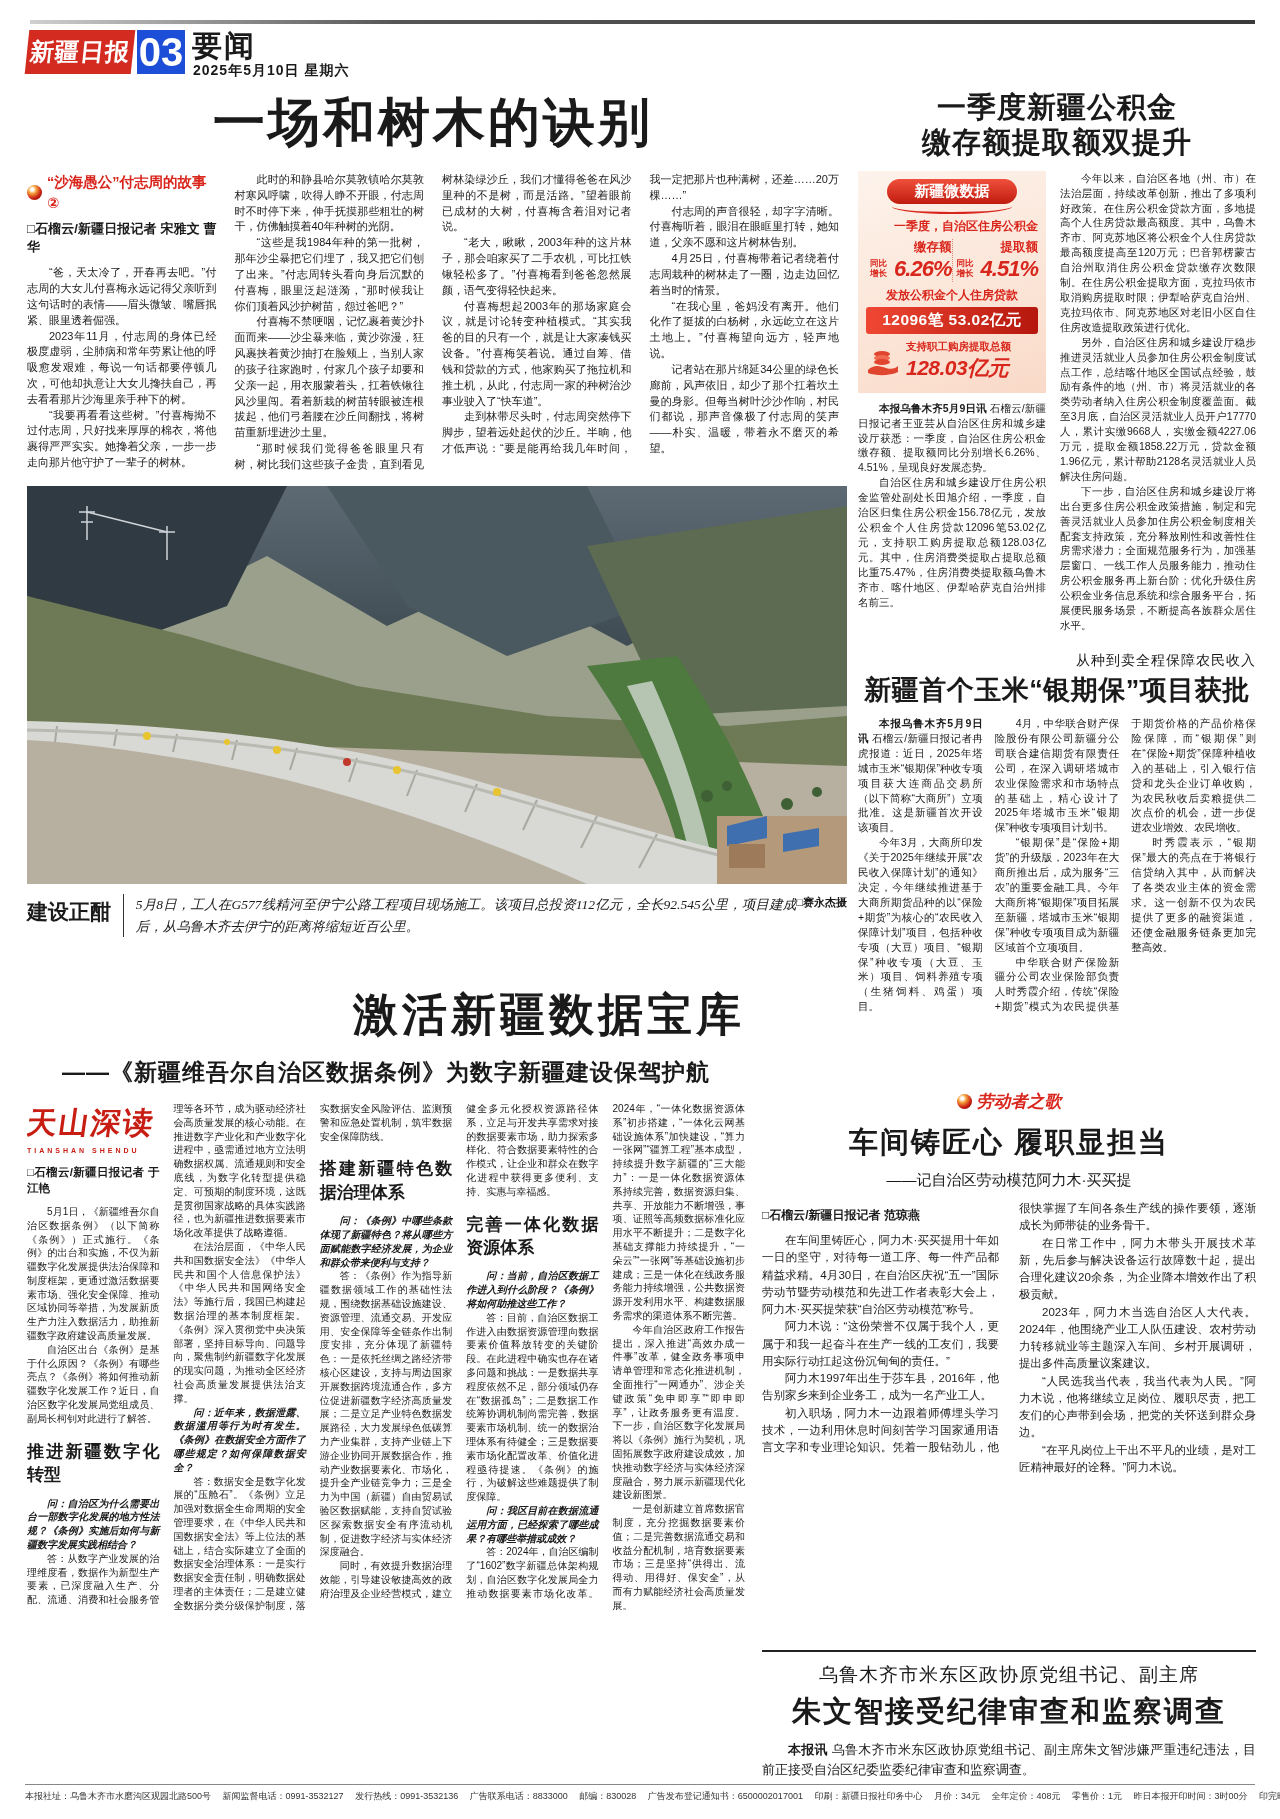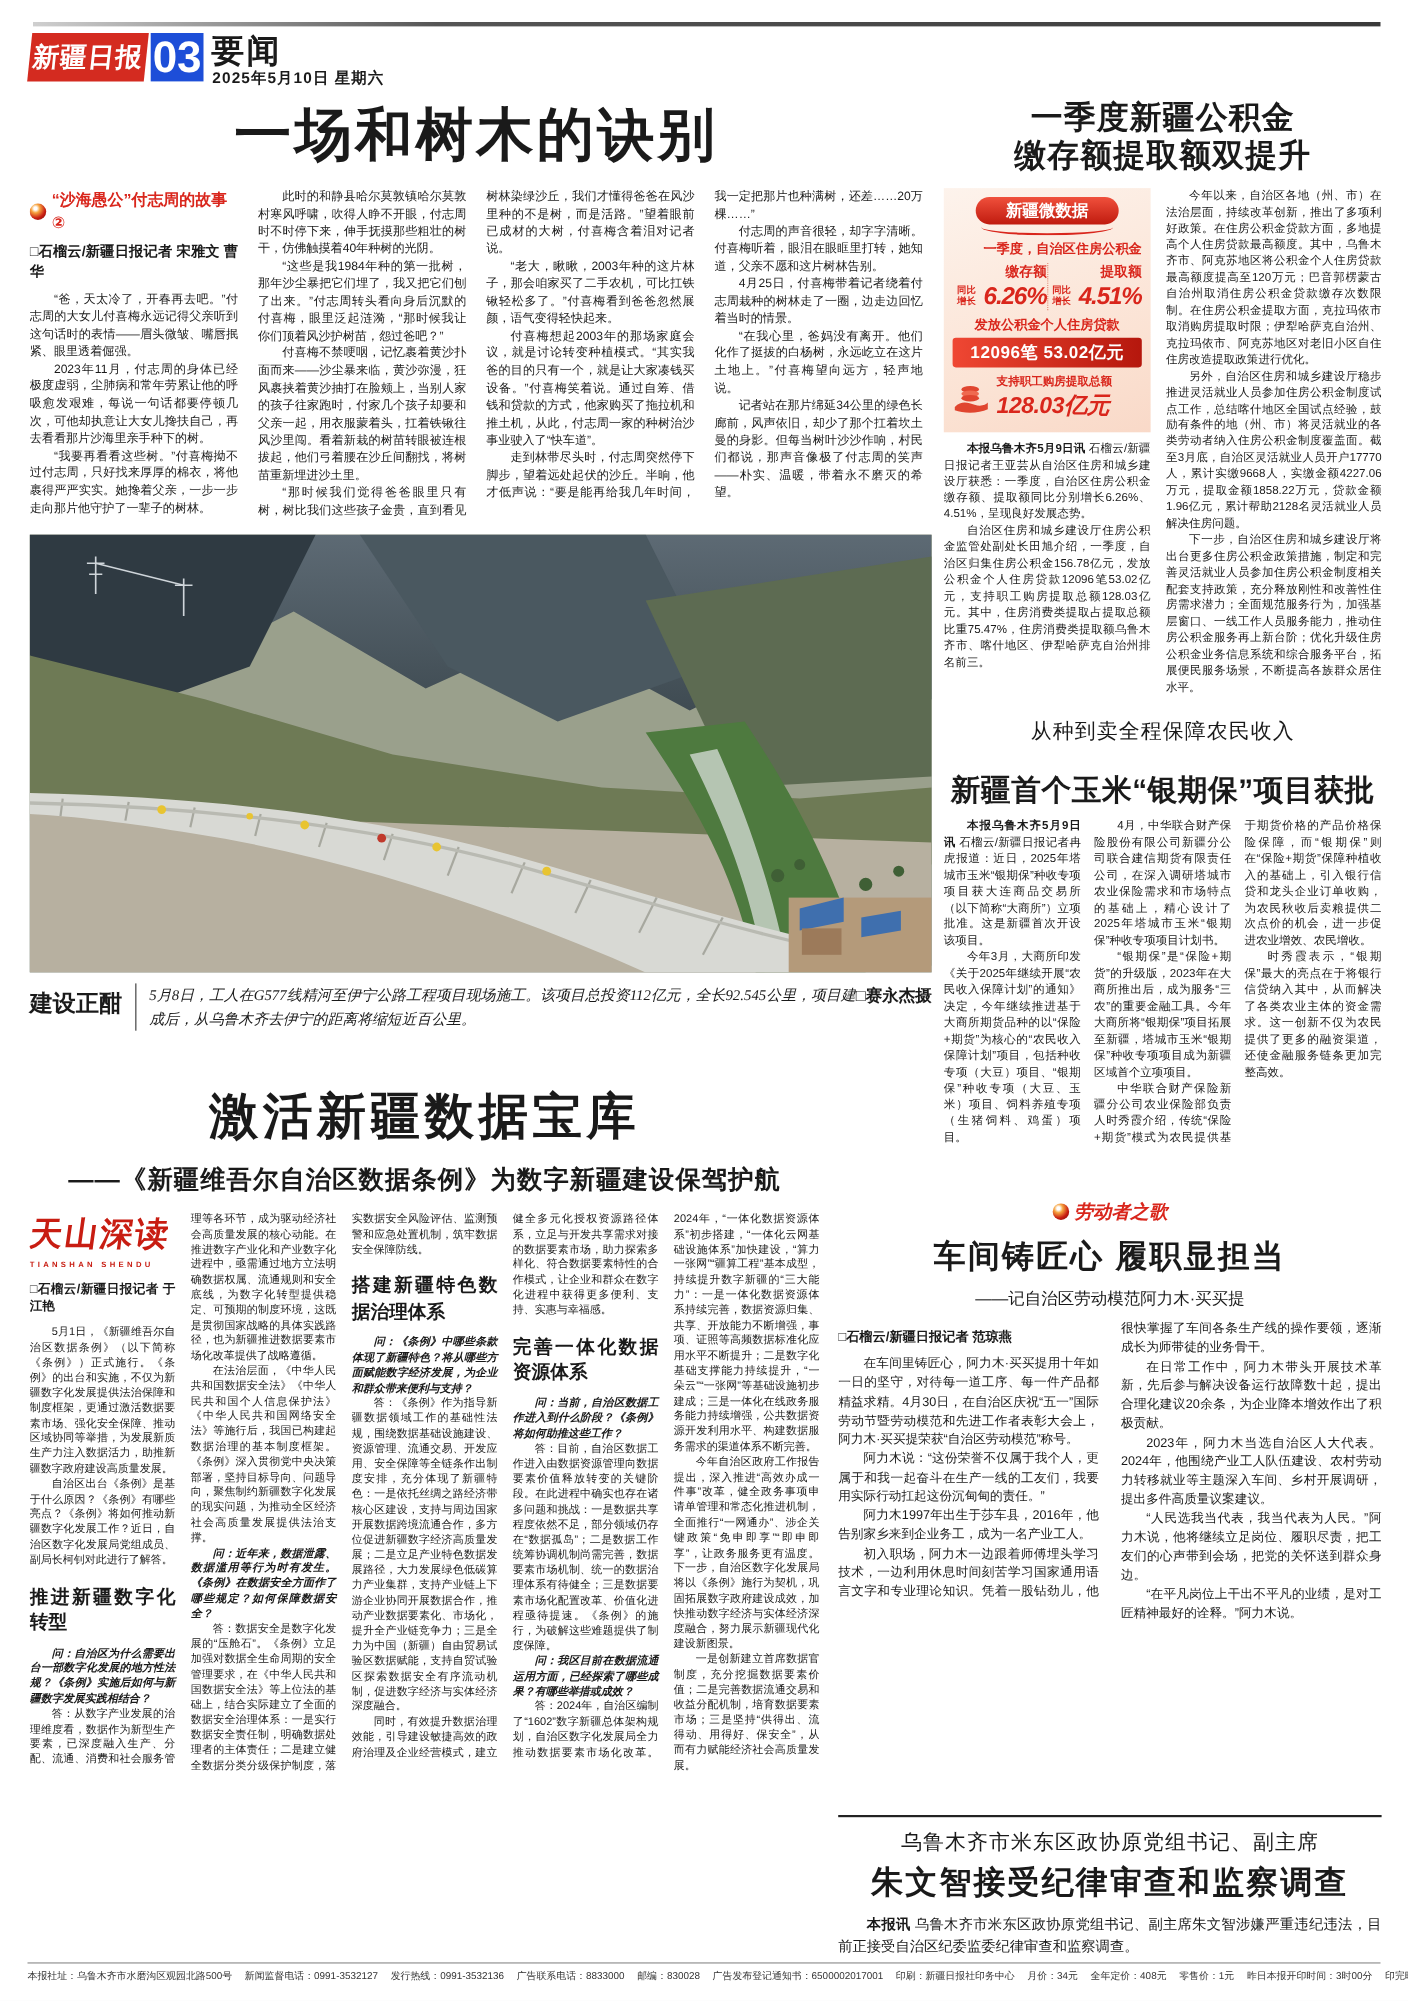--- a/index.html
+++ b/index.html
@@ -27,21 +27,21 @@
   #tree h1{margin:0 0 14px 0;text-align:center;font-size:52px;font-weight:900;letter-spacing:3px;}
   #tree .cols{column-count:4;column-gap:18px;height:322px;overflow:hidden;font-size:11px;line-height:1.44;}
   #tree .series{font-size:14.5px;margin-bottom:4px;}
   #tree .byline{font-size:13px;}
   
   #photo{left:27px;top:486px;width:820px;height:398px;overflow:hidden;background:#808a7c;}
   #caption{left:27px;top:894px;width:820px;display:flex;gap:12px;align-items:flex-start;}
   #cap-label{font-size:21px;font-weight:900;white-space:nowrap;padding-top:4px;}
   #cap-rule{width:1px;background:#333;align-self:stretch;}
   #cap-text{font-family:"Liberation Serif","DejaVu Serif",serif;font-style:italic;font-size:13.5px;line-height:1.6;text-align:justify;}
-  #cap-credit{font-style:normal;font-weight:bold;float:right;font-family:"Liberation Sans",sans-serif;font-size:15px;}
+  #cap-credit{font-style:normal;font-weight:bold;float:right;font-family:"Liberation Sans",sans-serif;font-size:11px;}
   
   #fund{left:858px;top:90px;width:398px;}
   #fund h2{margin:0;text-align:center;font-size:29px;font-weight:900;line-height:1.22;letter-spacing:1px;}
   #fund .row{display:flex;gap:14px;margin-top:10px;}
   #fund .colL{width:188px;flex:0 0 188px;}
   #fund .colR{flex:1;height:470px;overflow:hidden;font-size:10.5px;line-height:1.42;}
   #fund .under{height:238px;overflow:hidden;font-size:10.5px;line-height:1.42;margin-top:8px;}
   .infog{width:188px;height:222px;box-sizing:border-box;padding:8px 8px 6px 8px;
          background:linear-gradient(160deg,#fdf3ec,#fbe2d3 70%,#f9d9c8);}
   .infog-banner{margin:0 auto;width:130px;text-align:center;background:linear-gradient(#f0503c,#c01b0f);
@@ -58,26 +58,26 @@
   .stat-value{color:#d9261c;font-weight:900;font-style:italic;font-size:22px;letter-spacing:-1px;}
   .infog-loanlab{color:#d9261c;font-weight:bold;font-size:12px;text-align:center;margin-top:5px;}
   .infog-bar{margin-top:3px;background:linear-gradient(90deg,#ef4733,#b5170d);color:#fff;font-weight:bold;
              font-size:15.5px;text-align:center;padding:3px 0;border-radius:3px;letter-spacing:0.5px;}
   .infog-support{display:flex;align-items:center;gap:6px;margin-top:6px;}
   .support-text{flex:1;}
   .support-label{color:#d9261c;font-weight:bold;font-size:10.5px;}
   .support-value{color:#d9261c;font-weight:900;font-size:21px;font-style:italic;letter-spacing:-0.5px;}
   
   #corn{left:858px;top:652px;width:398px;}
-  #corn .kicker{text-align:center;font-size:19px;font-weight:500;margin:0 0 22px 0;letter-spacing:1px;}
+  #corn .kicker{text-align:right;font-size:14px;font-weight:500;margin:0 0 2px 0;letter-spacing:1px;}
   #corn h2{margin:0 0 8px 0;text-align:center;font-size:27px;font-weight:900;letter-spacing:0.5px;}
   #corn .cols{column-count:3;column-gap:12px;height:348px;overflow:hidden;font-size:10.5px;line-height:1.42;}
   
   #dataart{left:27px;top:985px;width:718px;}
-  #dataart h1{margin:0;text-align:center;font-size:45px;font-weight:900;letter-spacing:4px;}
+  #dataart h1{margin:0;text-align:right;font-size:45px;font-weight:900;letter-spacing:4px;}
   #dataart .subtitle{text-align:center;font-size:23px;font-weight:600;margin:12px 0 14px 0;letter-spacing:1px;}
   #dataart .cols{column-count:5;column-gap:14px;height:662px;overflow:hidden;font-size:10px;line-height:1.38;}
   .ts-logo{break-inside:avoid;margin-bottom:8px;}
   .ts-cn{color:#c81d12;font-weight:900;font-size:30px;letter-spacing:2px;transform:skewX(-8deg);display:inline-block;
          font-family:"Liberation Serif","DejaVu Serif",serif;}
   .ts-en{color:#c81d12;font-size:7px;letter-spacing:3px;font-weight:bold;}
   #dataart .byline{font-size:11.5px;}
   .subhead{break-inside:avoid;text-align:center;font-size:17px;font-weight:700;margin:14px 0 10px 0 !important;text-indent:0 !important;}
   .q{font-family:"Liberation Serif","DejaVu Serif",serif;font-style:italic;font-weight:600;}
   

